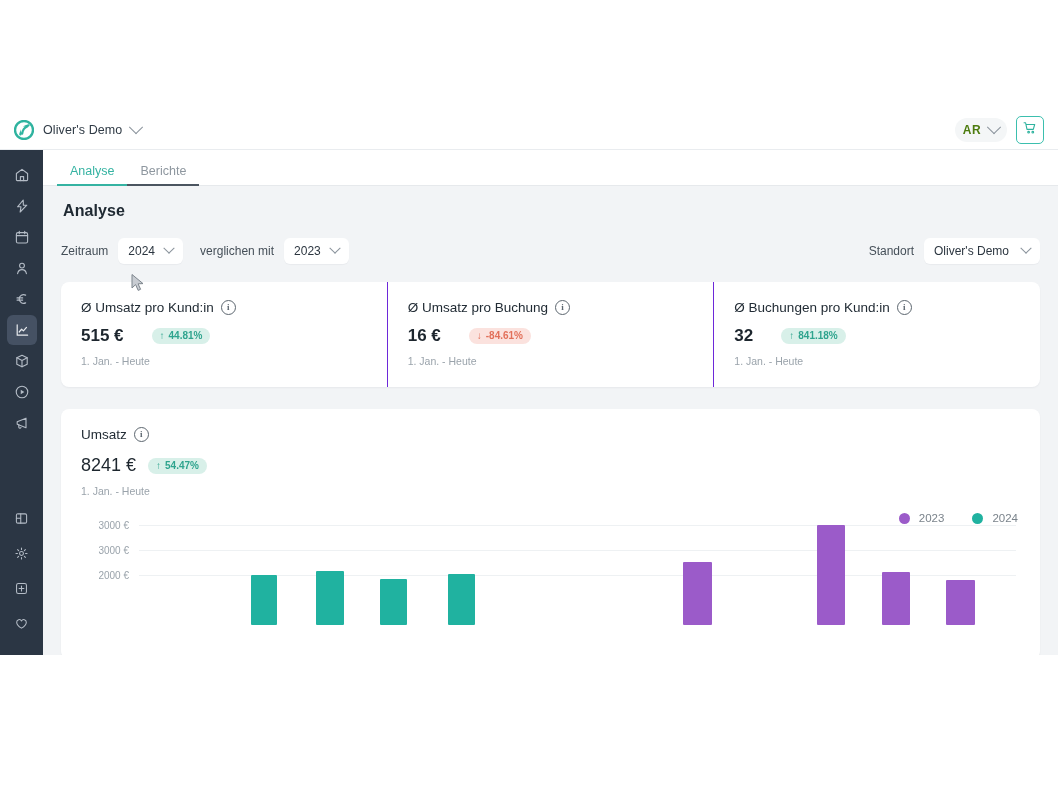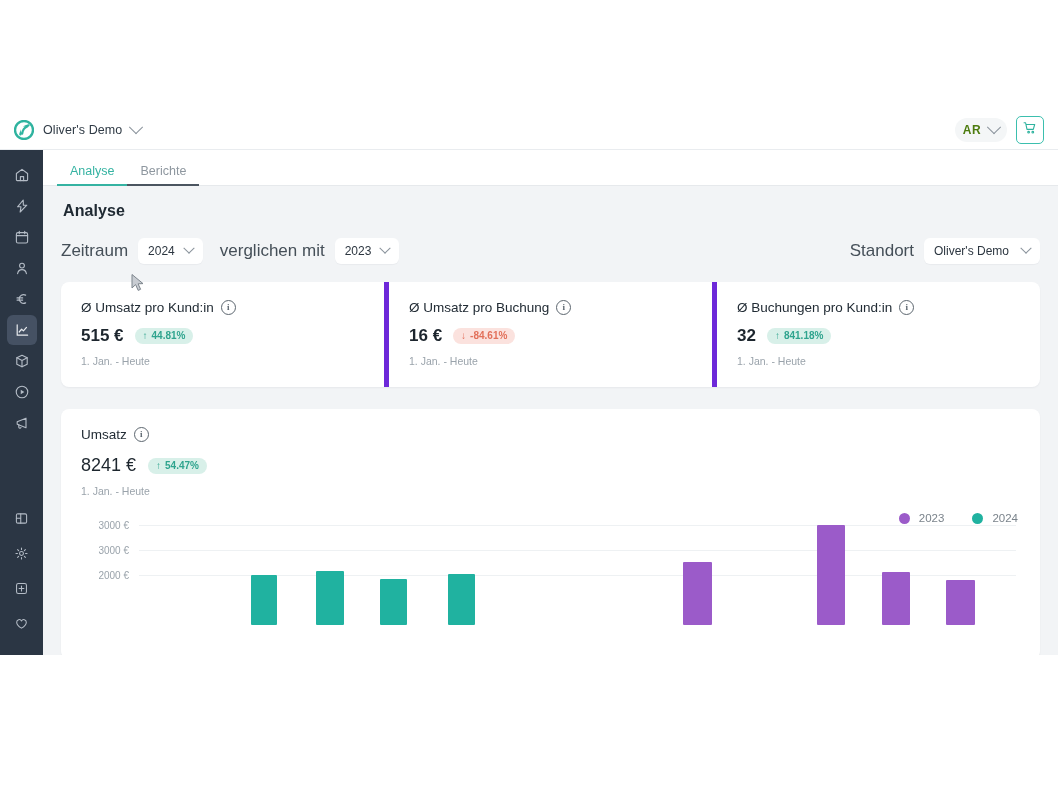--- a/index.html
+++ b/index.html
@@ -180,21 +180,21 @@
     letter-spacing: .1px;
   }
 
   
   #filter-row {
     display: flex;
     align-items: center;
     margin-bottom: 18px;
   }
   .filter-label {
-    font-size: 17px;
+    font-size: 12px;
     color: #454f58;
     margin-right: 10px;
   }
   .select-pill {
     display: flex;
     align-items: center;
     gap: 10px;
     background: #ffffff;
     border-radius: 6px;
     padding: 6px 10px;
@@ -216,35 +216,35 @@
     background: #ffffff;
     border-radius: 8px;
     box-shadow: 0 1px 2px rgba(16,24,40,.05);
     margin-bottom: 22px;
     overflow: hidden;
   }
   .kpi-card {
     flex: 1 1 0;
     padding: 18px 20px 20px 20px;
     box-sizing: border-box;
-    border-right: 5px solid #6d28d9;
+    border-right: 1px solid #6d28d9;
   }
   .kpi-card:last-child { border-right: none; }
   .kpi-title {
     display: flex;
     align-items: center;
     gap: 7px;
     font-size: 13.5px;
     color: #222c35;
     margin-bottom: 11px;
   }
   .kpi-value-row {
     display: flex;
     align-items: center;
-    gap: 11px;
+    gap: 28px;
     margin-bottom: 9px;
   }
   .kpi-value {
     font-size: 17px;
     font-weight: 700;
     color: #1d262e;
   }
   .badge {
     display: inline-flex;
     align-items: center;

